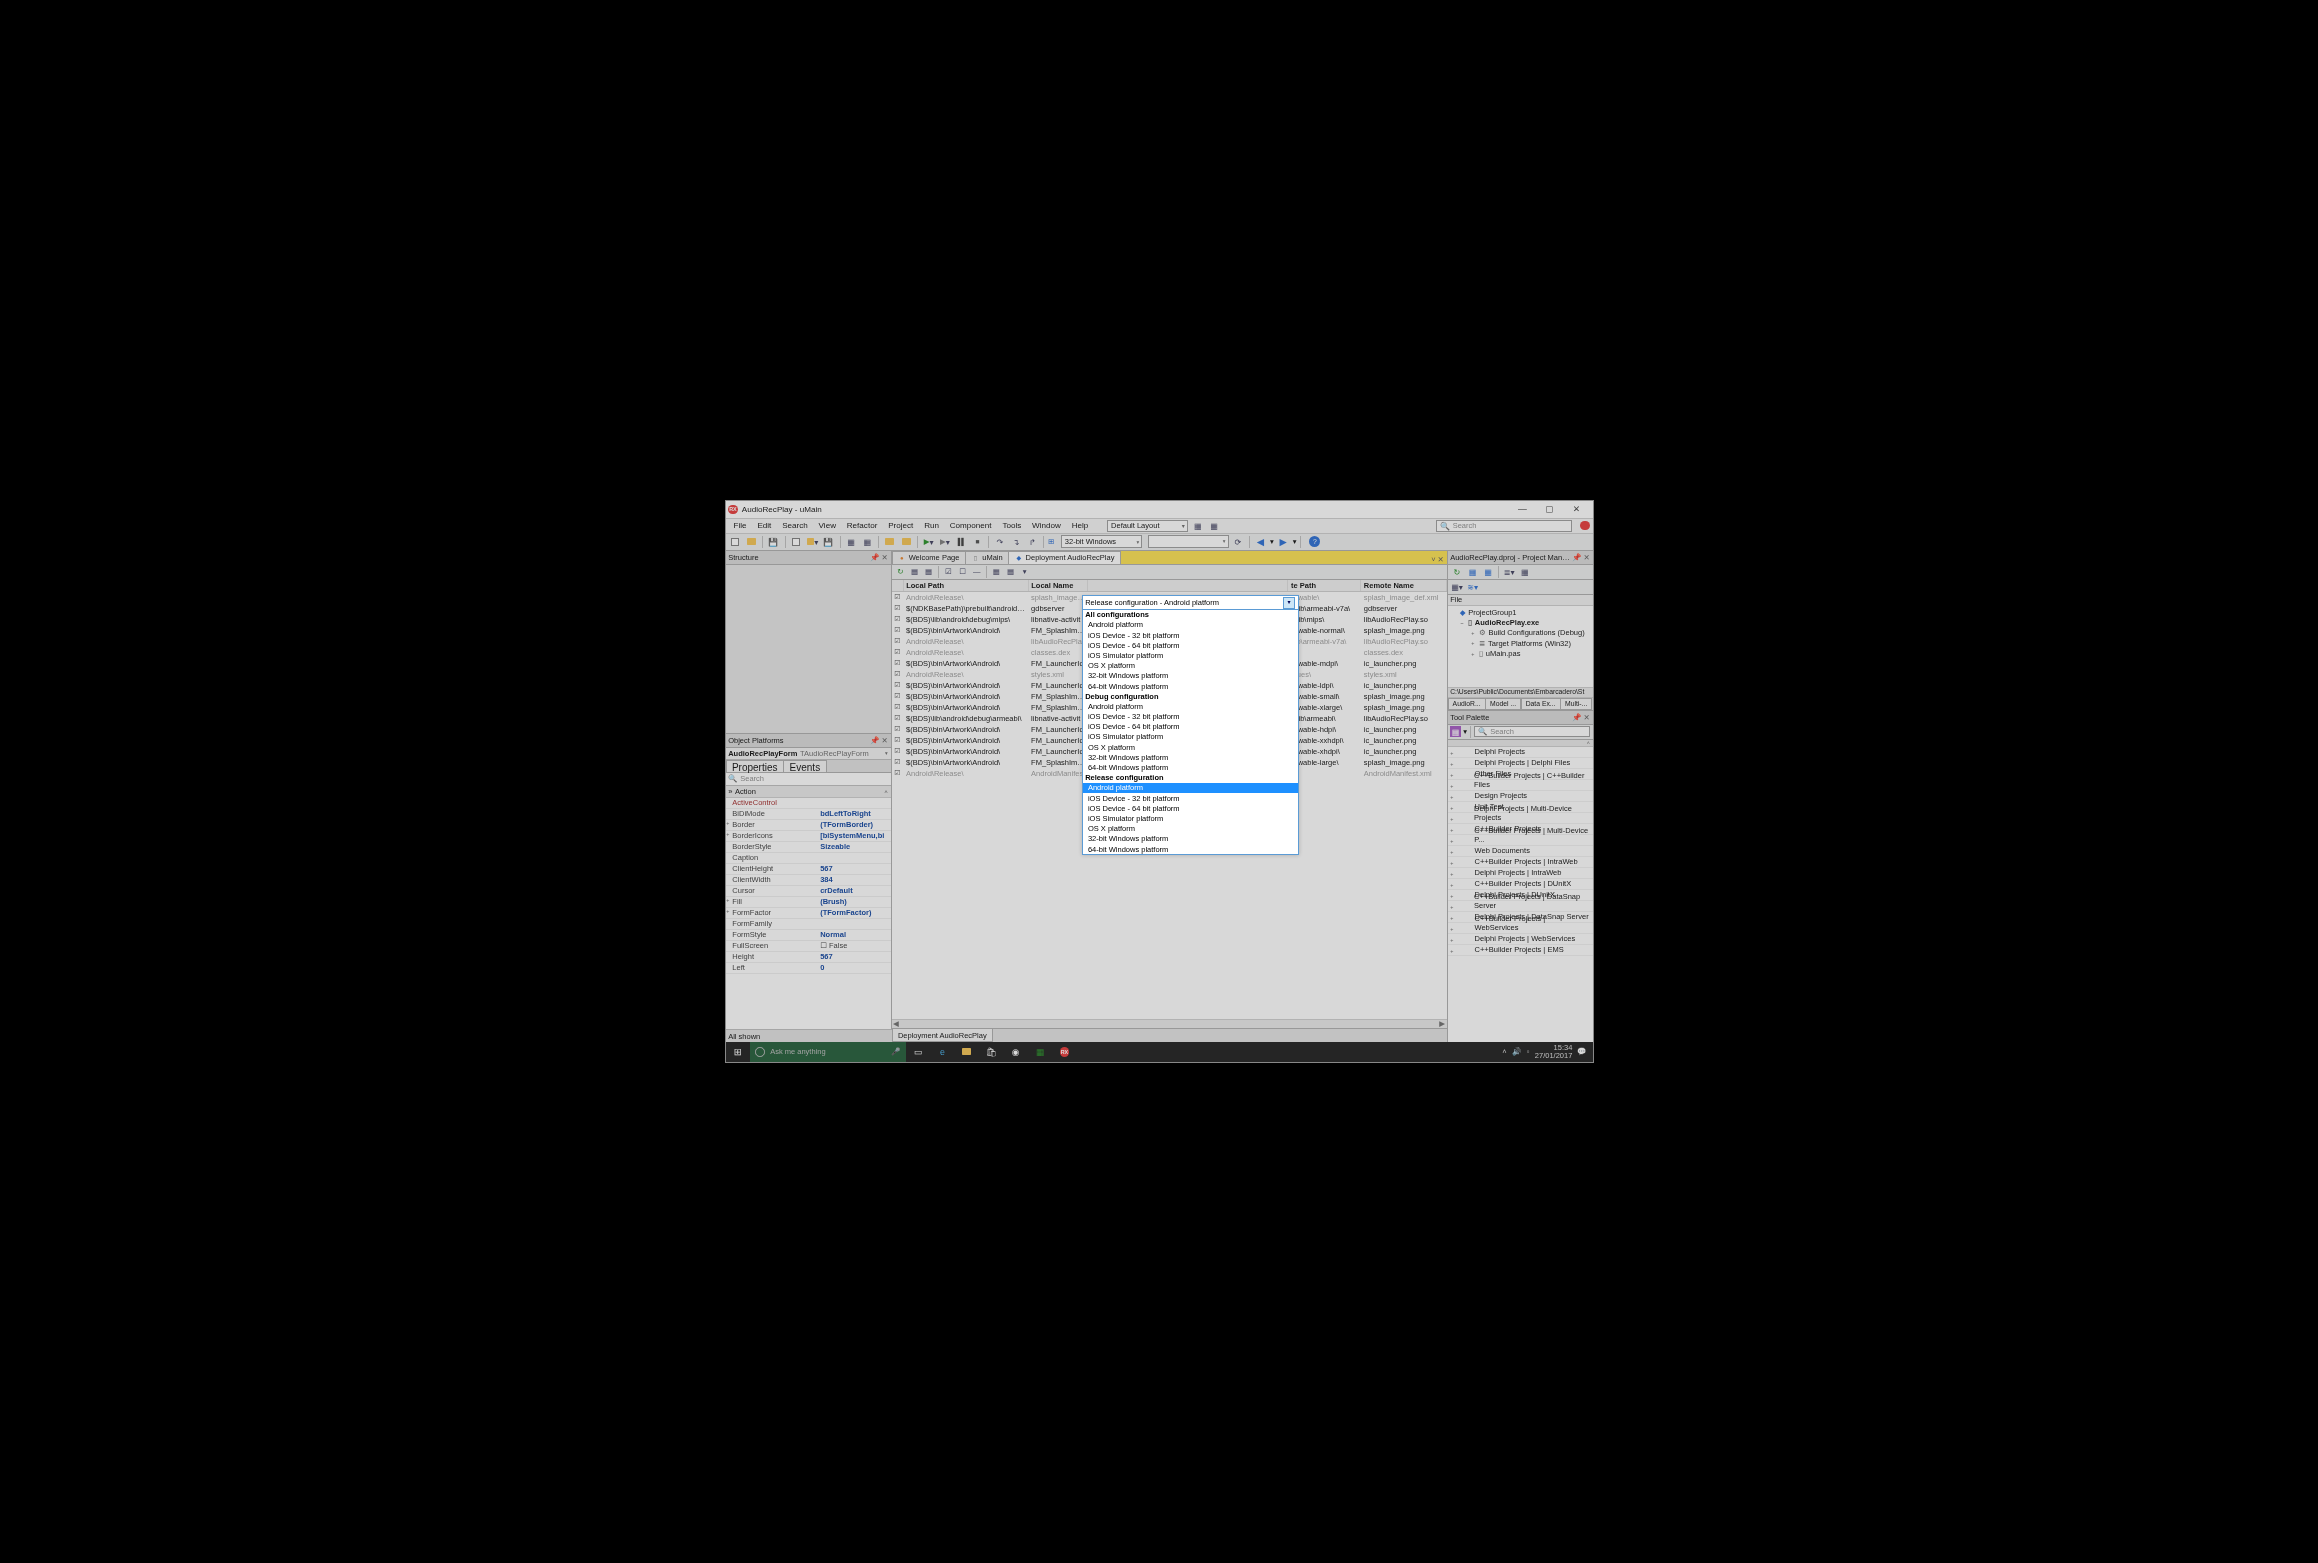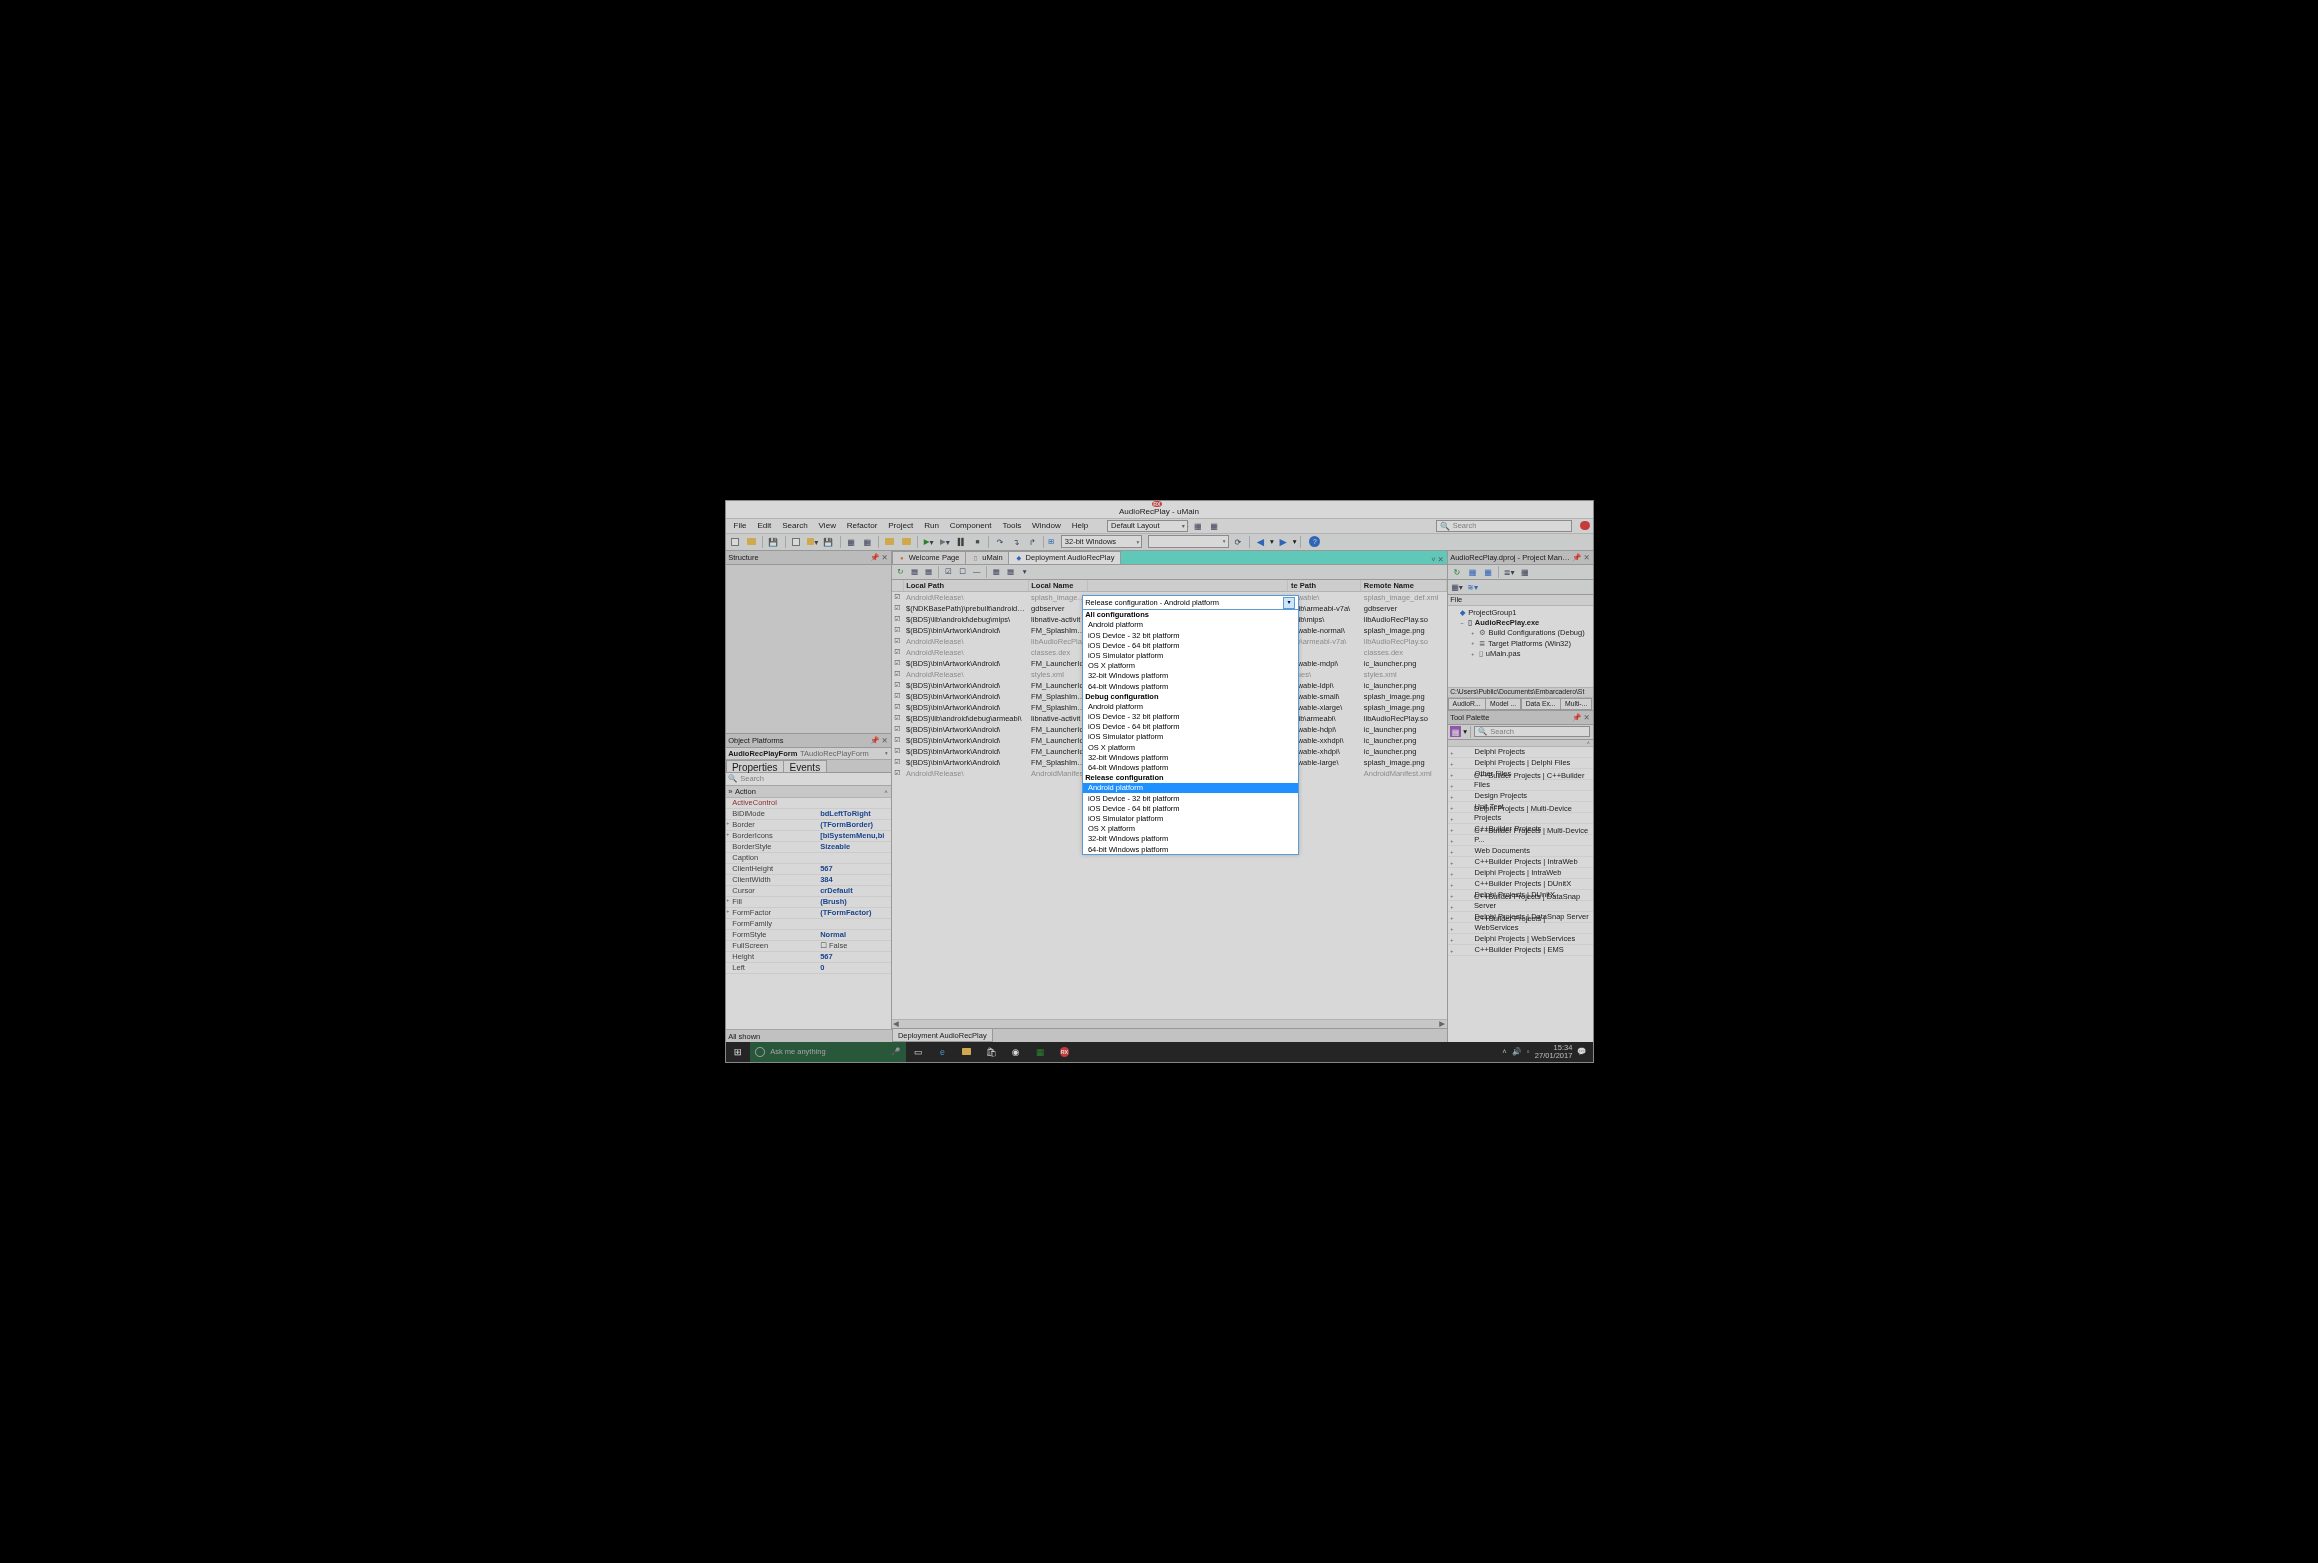--- a/index.html
+++ b/index.html
@@ -1,21 +1,21 @@
 <!DOCTYPE html>
 <html><head>
 <meta charset="utf-8">
 <style>
 * { margin:0; padding:0; box-sizing:border-box; font-family:"Segoe UI",Tahoma,sans-serif; font-size:7.5px; }
 body { background:#000; display:flex; align-items:center; justify-content:center; height:100vh; }
 .screen { width:869px; height:563px; background:#bfbfbf; position:relative; overflow:hidden; border:0.7px solid #888; }
 .dim-overlay { position:absolute; inset:0; background:rgba(100,100,100,0.25); pointer-events:none; z-index:5; }
 
 
-.titlebar { height:17.6px; background:#fff; display:flex; align-items:center; padding:0 2.7px; border-bottom:0.7px solid #ccc;flex-direction:column; }
+.titlebar { height:17.6px; background:#fff; display:flex; align-items:center; padding:0 2.7px; border-bottom:0.7px solid #ccc; }
 .app-icon { width:9.5px; height:9.5px; background:#e62e2e; border-radius:50%; margin-right:4.1px; display:inline-flex; align-items:center; justify-content:center; color:#fff; font-size:5.4px; font-weight:bold; }
 .titlebar-text { flex:1; font-size:8.1px; }
 .win-btns { display:flex; }
 .win-btn { width:27px; height:17.6px; display:flex; align-items:center; justify-content:center; font-size:8.8px; color:#333; }
 
 
 .menubar { height:15px; background:#f5f5f5; display:flex; align-items:center; padding:0 2.7px; border-bottom:0.7px solid #ccc; gap:2.7px; }
 .menu-item { padding:1.4px 5.4px; font-size:8.1px; }
 .layout-sel { margin-left:11px; height:12.2px; border:0.7px solid #999; background:#fff; padding:0 12.2px 0 2.7px; font-size:7.5px; display:flex; align-items:center; position:relative; width:81px; }
 .layout-sel::after { content:"▾"; position:absolute; right:2.7px; font-size:6.1px; color:#666; }
@@ -64,21 +64,21 @@
 .oi-row { display:flex; height:11px; border-bottom:0.7px solid #eee; font-size:7.5px;gap:28px; }
 .oi-row .pname { width:64px; padding-left:6.8px; color:#333; overflow:hidden; white-space:nowrap; }
 .oi-row .pval { flex:1; padding-left:2.7px; color:#003a9c; font-weight:bold; overflow:hidden; white-space:nowrap; }
 .oi-row .pval.black { color:#333; font-weight:normal; }
 .oi-row .exp { position:absolute; left:0.7px; font-size:5.4px; color:#666; }
 .oi-row { position:relative; }
 .oi-row.red .pname { color:#a02020; }
 .oi-foot { height:12.2px; background:#e8e8e8; border-top:0.7px solid #bbb; padding:0 2.7px; font-size:7.5px; display:flex; align-items:center; }
 
 
-.doc-tabs { height:13.6px; display:flex; background:#5eead4; border-bottom:0.7px solid #aaa; align-items:flex-end; }
+.doc-tabs { height:13.6px; display:flex; background:#fde047; border-bottom:0.7px solid #aaa; align-items:flex-end; }
 .doc-tab { padding:1.4px 5.4px; border:0.7px solid #aaa; border-bottom:none; background:#efefef; font-size:7.5px; display:flex; align-items:center; gap:2.7px; margin-right:-0.7px; }
 .doc-tab.active { background:#fff; }
 .doc-tab .ico { width:8.1px; height:8.1px; display:inline-flex; align-items:center; justify-content:center; font-size:6.1px; }
 .doc-tabs .pins { margin-left:auto; padding:0 2.7px; color:#555; font-size:6.8px; }
 
 
 .dep-tb { height:15px; background:#eceeee; border-bottom:0.7px solid #aaa; display:flex; align-items:center; gap:2px; padding:0 2.7px; }
 .dep-tb .tbtn { width:12.2px; height:12.2px; font-size:7.5px; }
 
 

